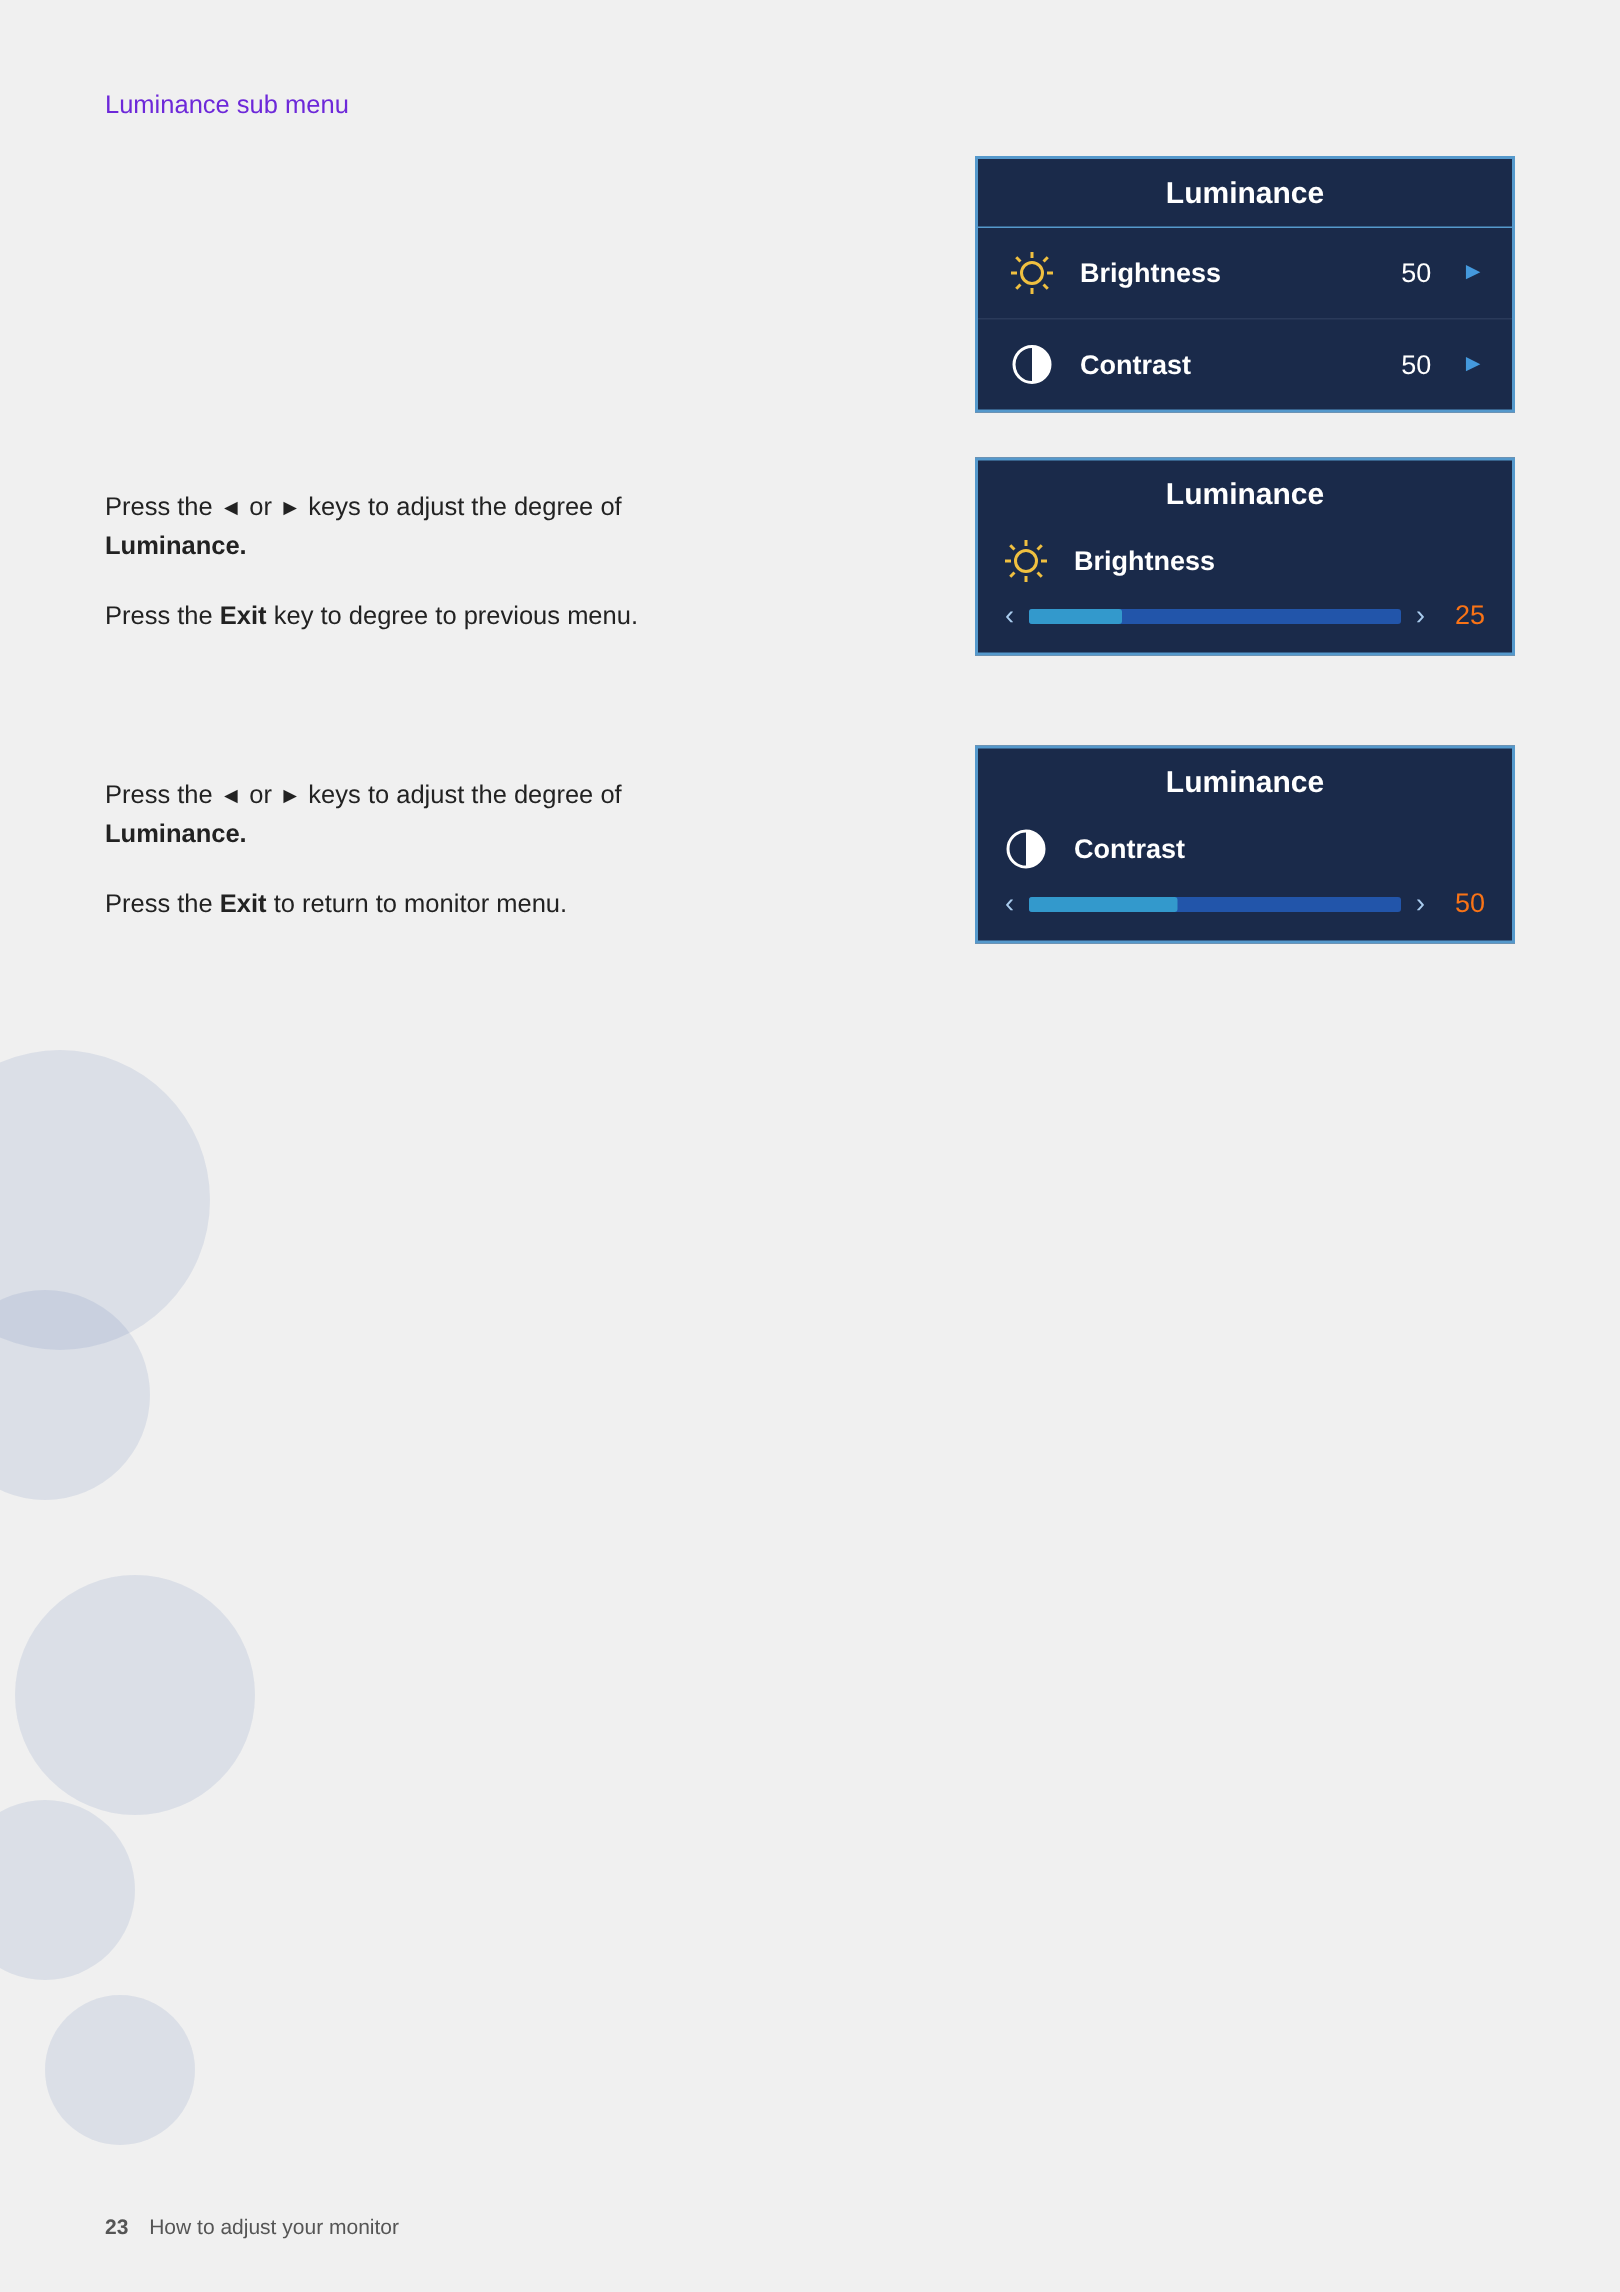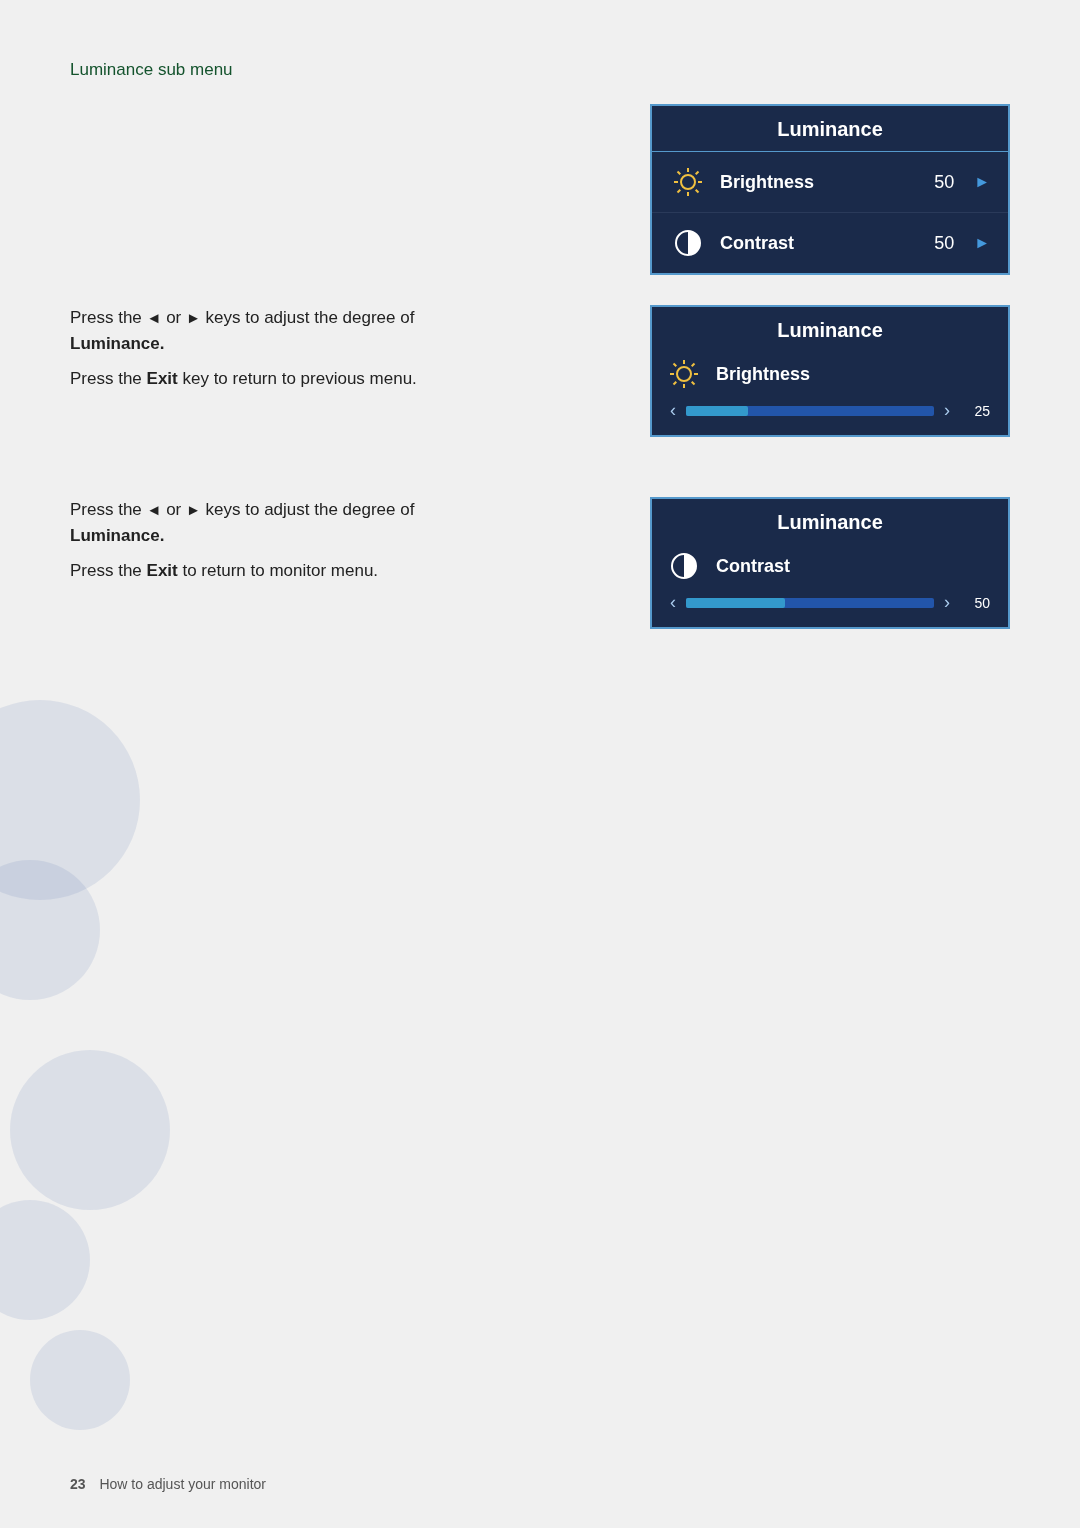--- a/index.html
+++ b/index.html
@@ -32,21 +32,21 @@
 
     .content {
       position: relative;
       z-index: 1;
       padding: 60px 70px 60px 70px;
     }
 
     .section-heading {
       font-size: 17px;
       font-weight: normal;
-      color: #14532d;
+      color: #6d28d9;
       margin-bottom: 24px;
     }
 
     
     .osd-box {
       background-color: #1a2a4a;
       border: 2px solid #5599cc;
       width: 360px;
       padding: 0;
       color: white;
@@ -160,32 +160,33 @@
       background: #3399cc;
       border-radius: 2px;
     }
 
     .osd-slider-right {
       color: #aaccee;
       font-size: 18px;
     }
 
     .osd-slider-value {
-      font-size: 14px;
-      color: #ffffff;
+      font-size: 18px;
+      color: #f97316;
       min-width: 30px;
       text-align: right;
     }
 
     
     .desc-text {
       font-size: 17px;
       line-height: 1.55;
       color: #222;
       margin-bottom: 8px;
+      margin-top: 20px;
     }
 
     .desc-text b {
       font-weight: bold;
     }
 
     .nav-arrow {
       display: inline-block;
       font-size: 15px;
       color: #222;
@@ -279,21 +280,21 @@
         <span>Press the </span>
         <span class="nav-arrow">◄</span>
         <span> or </span>
         <span class="nav-arrow">►</span>
         <span> keys to adjust the degree of</span><br>
         <b>Luminance.</b>
       </p>
       <p class="desc-text">
         <span>Press the </span>
         <b>Exit</b>
-        <span>key to return to previous menu.</span>
+        <span>key to degree to previous menu.</span>
       </p>
     </div>
     <div class="section-right">
       <div class="osd-sub-box">
         <div class="osd-sub-title">Luminance</div>
         <div style="display:flex;align-items:center;padding:4px 18px 0 14px;gap:14px;">
           <span class="icon-brightness">
             <svg width="32" height="32" viewBox="0 0 32 32">
               <circle cx="16" cy="16" r="7" fill="none" stroke="#f0c040" stroke-width="2"></circle>
               <line x1="16" y1="2" x2="16" y2="6" stroke="#f0c040" stroke-width="2"></line>

